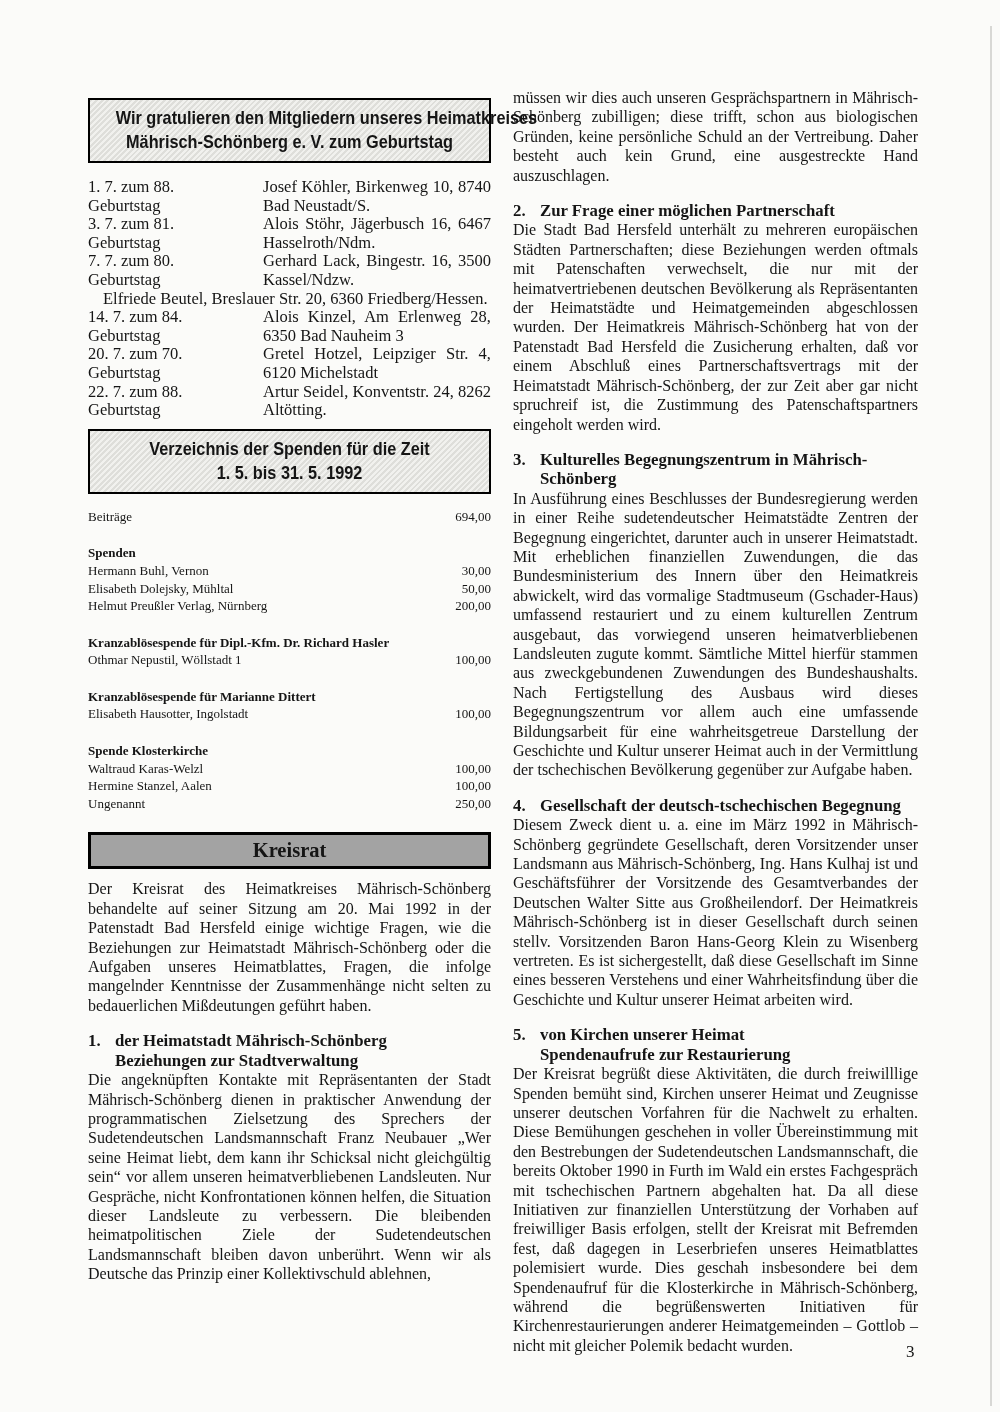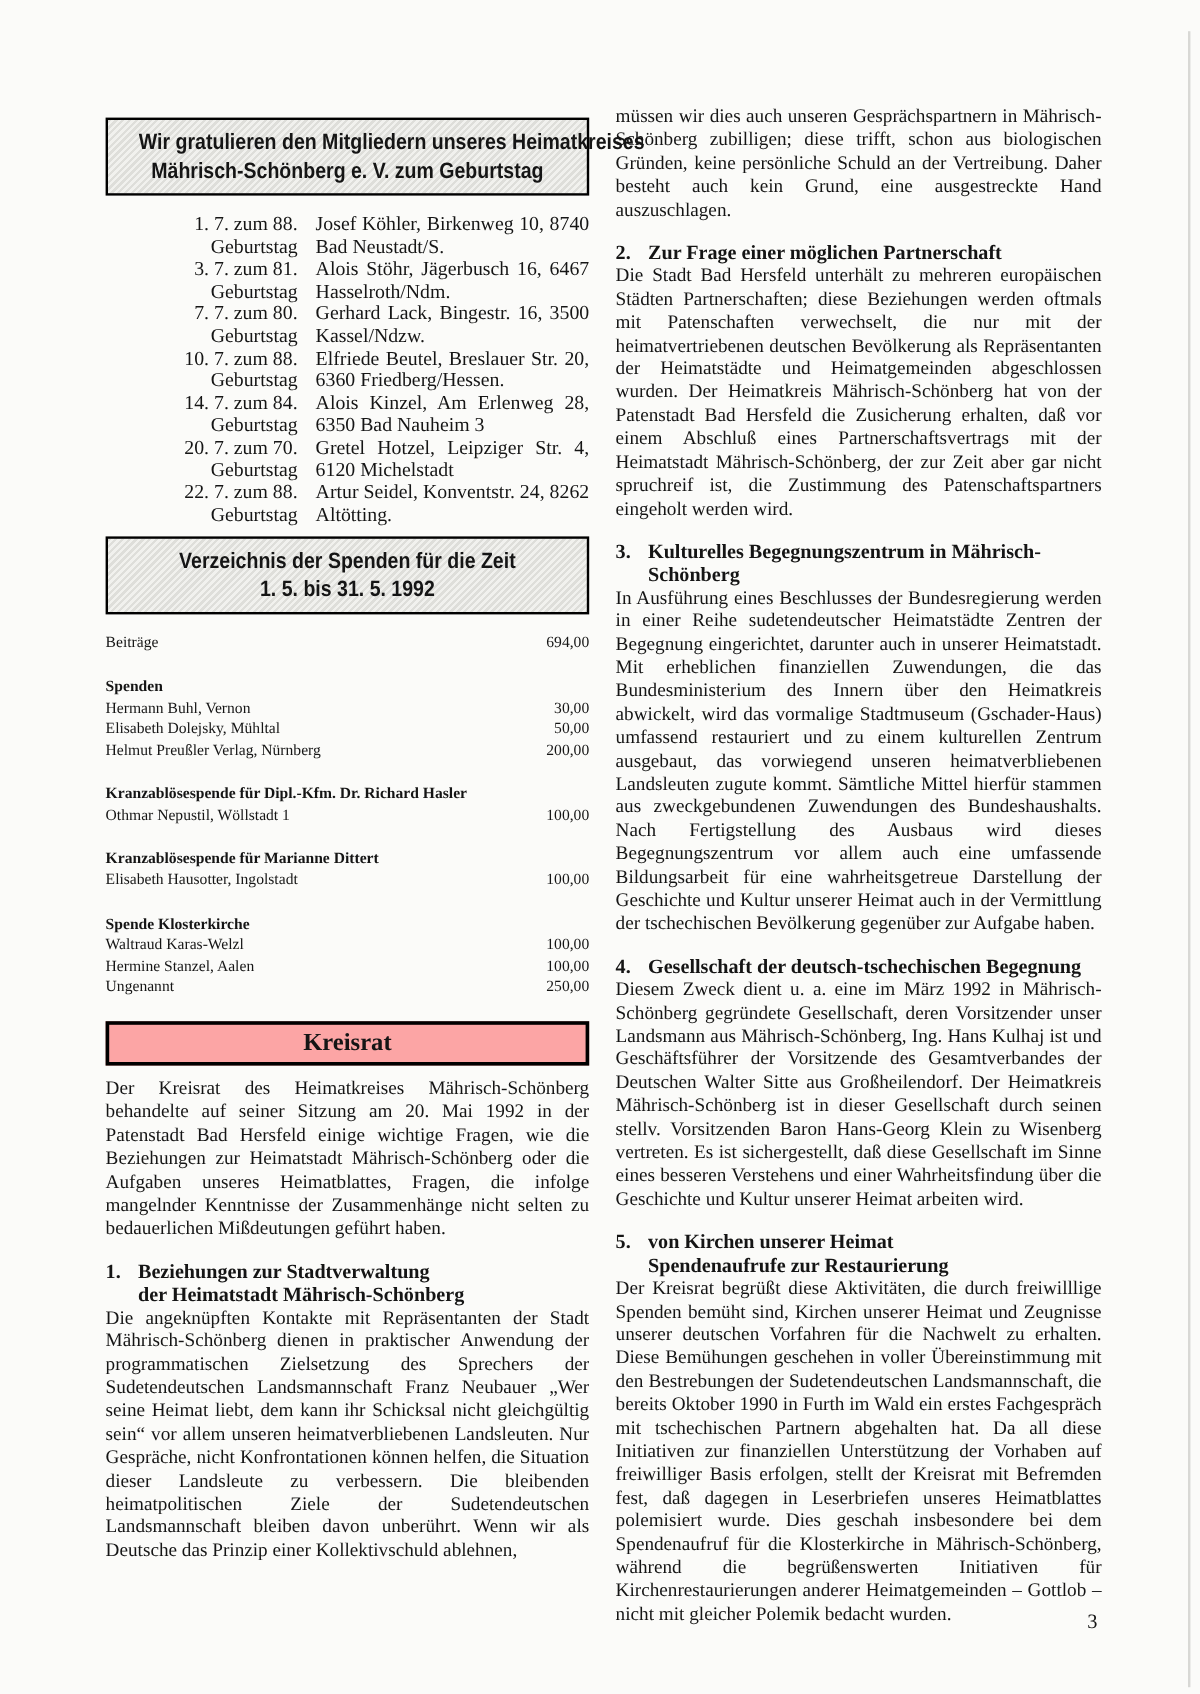--- a/index.html
+++ b/index.html
@@ -32,33 +32,33 @@
     font-size:18.5px;
     line-height:24px;
     white-space:nowrap;
     transform:scaleX(0.88);
     transform-origin:50% 50%;
   }
 
   
   .plain-box{
     border:3px solid #000;
-    background:#fca5a5;
+    background:#a3a3a3;
     text-align:center;
     font-weight:bold;
     font-size:20.5px;
     line-height:26px;
     padding:2px 0 3px 0;
     margin-top:20px;
   }
 
   
   .bday-list{margin-top:15px;font-size:16.5px;line-height:18.6px;}
   .bday-row{display:flex;}
-  .bday-date{width:160px;flex:none;text-align:right;}
+  .bday-date{width:160px;flex:none;text-align:left;}
   .bday-info{flex:1;margin-left:15px;text-align:justify;}
   .bold{font-weight:normal;}
 
   
   .donations{margin-top:14px;font-size:13px;line-height:17.6px;}
   .don-row{display:flex;justify-content:space-between;}
   .don-head{font-weight:bold;margin-top:19px;}
   .don-amt{flex:none;padding-left:10px;}
   .beitraege{margin-top:3px;}
 
@@ -96,21 +96,20 @@
       </div>
       <div class="bday-row">
         <div class="bday-date">3. 7. zum 81. Geburtstag</div>
         <div class="bday-info"><span class="bold">Alois Stöhr,</span> <span>Jägerbusch 16, 6467 Hasselroth/Ndm.</span></div>
       </div>
       <div class="bday-row">
         <div class="bday-date">7. 7. zum 80. Geburtstag</div>
         <div class="bday-info"><span class="bold">Gerhard Lack,</span> <span>Bingestr. 16, 3500 Kassel/Ndzw.</span></div>
       </div>
       <div class="bday-row">
-        <div class="bday-date">10. 7. zum 88. Geburtstag</div>
         <div class="bday-info"><span class="bold">Elfriede Beutel,</span> <span>Breslauer Str. 20, 6360 Friedberg/Hessen.</span></div>
       </div>
       <div class="bday-row">
         <div class="bday-date">14. 7. zum 84. Geburtstag</div>
         <div class="bday-info"><span class="bold">Alois Kinzel,</span> <span>Am Erlenweg 28, 6350 Bad Nauheim 3</span></div>
       </div>
       <div class="bday-row">
         <div class="bday-date">20. 7. zum 70. Geburtstag</div>
         <div class="bday-info"><span class="bold">Gretel Hotzel,</span> <span>Leipziger Str. 4, 6120 Michelstadt</span></div>
       </div>
@@ -176,22 +175,22 @@
     <div class="plain-box">
       <span>Kreisrat</span>
     </div>
 
     <div class="para kreisrat-text">Der Kreisrat des Heimatkreises Mährisch-Schönberg behandelte auf seiner Sitzung am 20. Mai 1992 in der Patenstadt Bad Hersfeld einige wichtige Fragen, wie die Beziehungen zur Heimatstadt Mährisch-Schönberg oder die Aufgaben unseres Heimatblattes, Fragen, die infolge mangelnder Kenntnisse der Zusammenhänge nicht selten zu bedauerlichen Mißdeutungen geführt haben.</div>
 
     <div class="sec">
       <div class="sec-head">
         <div class="sec-num">1.</div>
         <div class="sec-lines">
+          <div>der Heimatstadt Mährisch-Schönberg</div>
           <div>Beziehungen zur Stadtverwaltung</div>
-          <div>der Heimatstadt Mährisch-Schönberg</div>
         </div>
       </div>
       <div class="para"><span>Die angeknüpften Kontakte mit Repräsentanten der Stadt Mährisch-Schönberg dienen in praktischer Anwendung der programmatischen Zielsetzung des Sprechers der Sudetendeutschen Landsmannschaft Franz Neubauer </span><span class="bold">„Wer seine Heimat liebt, dem kann ihr Schicksal nicht gleichgültig sein“</span><span> vor allem unseren heimatverbliebenen Landsleuten. Nur Gespräche, nicht Konfrontationen können helfen, die Situation dieser Landsleute zu verbessern. Die bleibenden heimatpolitischen Ziele der Sudetendeutschen Landsmannschaft bleiben davon unberührt. Wenn wir als Deutsche das Prinzip einer Kollektivschuld ablehnen,</span></div>
     </div>
   </div>
 
   <div class="col col-right">
 
     <div class="para">müssen wir dies auch unseren Gesprächspartnern in Mährisch-Schönberg zubilligen; diese trifft, schon aus biologischen Gründen, keine persönliche Schuld an der Vertreibung. Daher besteht auch kein Grund, eine ausgestreckte Hand auszuschlagen.</div>
 

